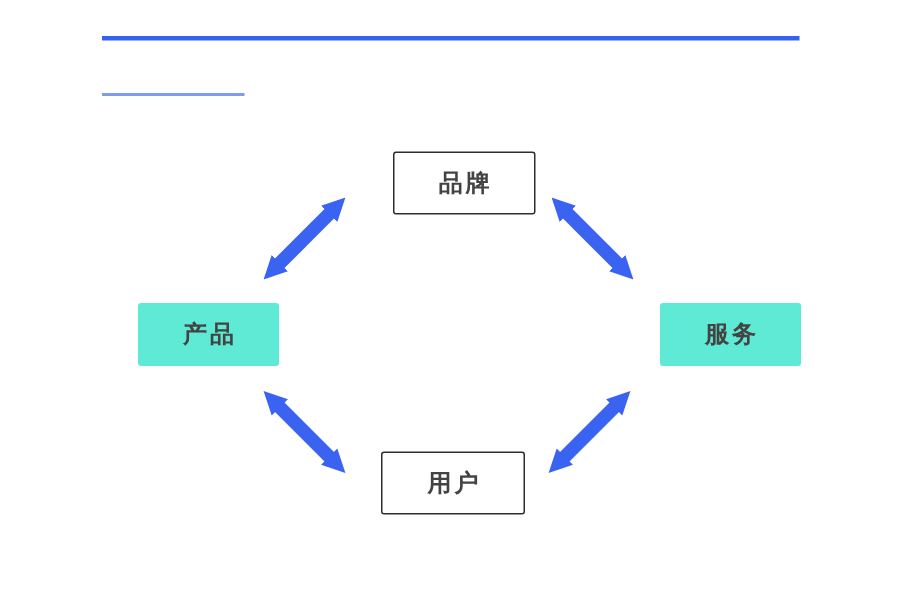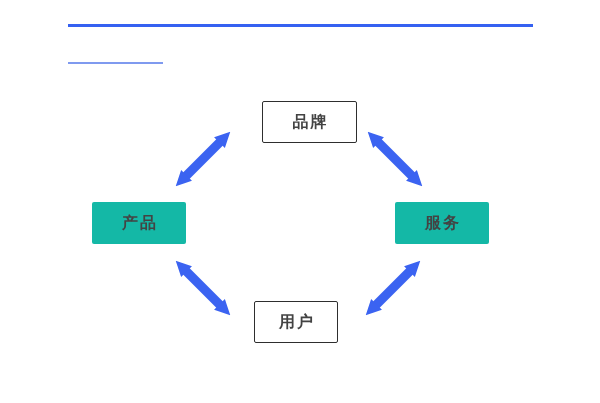--- a/index.html
+++ b/index.html
@@ -58,27 +58,27 @@
     text-indent: 2px;
   }
 
   .node-outline {
     background: #ffffff;
     border: 1.5px solid #2e2e2e;
     border-radius: 2px;
   }
 
   .node-filled {
-    background: #14b8a6;
+    background: #5eead4;
     border-radius: 2px;
   }
 
   .node-brand   { left: 262px; top: 101px; width: 95px; height: 42px; }
-  .node-service { left: 395px; top: 202px; width: 94px; height: 42px; justify-content: center; }
-  .node-user    { left: 254px; top: 301px; width: 84px; height: 42px; }
+  .node-service { left: 440px; top: 202px; width: 94px; height: 42px; justify-content: center; }
+  .node-user    { left: 254px; top: 301px; width: 96px; height: 42px; }
   .node-product { left: 92px;  top: 202px; width: 94px; height: 42px; }
 </style>
 </head>
 <body>
 
 <div class="page">
 
   <div class="top-rule"></div>
 
 

